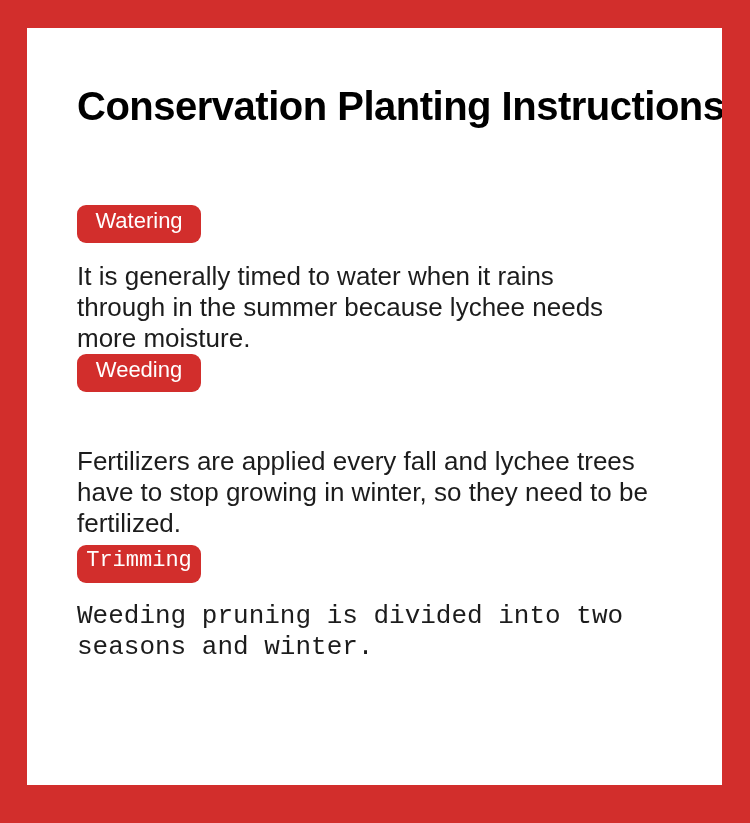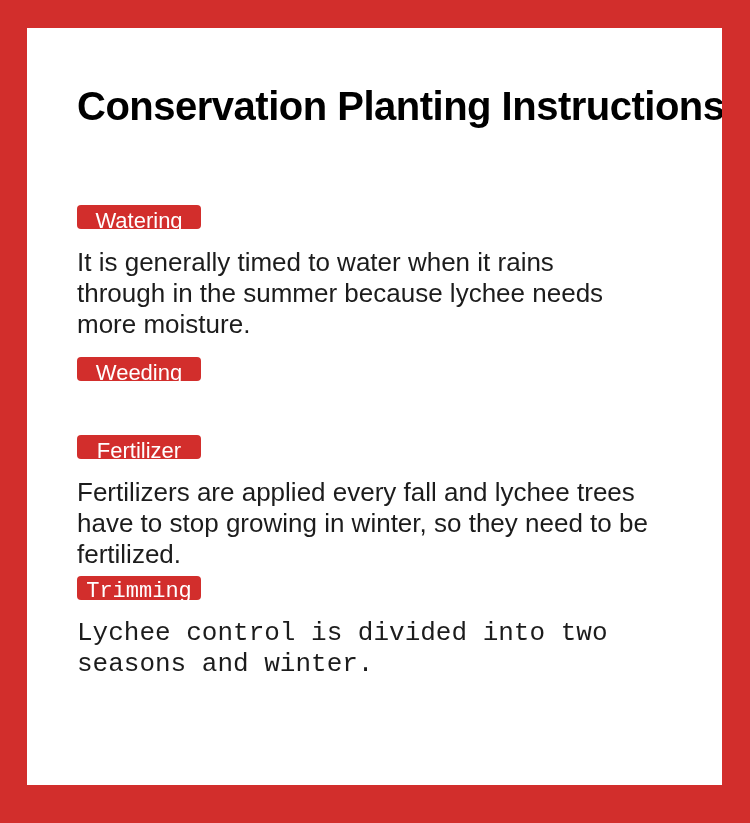--- a/index.html
+++ b/index.html
@@ -31,33 +31,33 @@
     font-size: 40px;
     line-height: 48px;
     font-weight: bold;
     letter-spacing: -0.5px;
     text-align: left;
     color: #000000;
     white-space: nowrap;
   }
   .section { display: block; }
   .section:nth-of-type(1) { margin-top: 75px; }
-  .section:nth-of-type(2) { margin-top: 17px; }
+  .section:nth-of-type(2) { }
   .section:nth-of-type(3) { margin-top: 36px; }
   .section:nth-of-type(4) { margin-top: 6px; font-family: Liberation Mono, monospace; }
   .badge {
     display: inline-block;
     width: 124px;
-    height: 24px;
+    height: 38px;
     line-height: 32px;
     text-align: center;
     background: var(--accent);
     color: var(--badge-text);
     font-size: 22px;
-    border-radius: 4px;
+    border-radius: 9px;
     margin-bottom: 18px;
   }
   .body-text {
     font-size: 26px;
     line-height: 31px;
     color: var(--text);
     white-space: pre-line;
     max-width: 620px;
   }
 </style>
@@ -74,25 +74,24 @@
       <p class="body-text">It is generally timed to water when it rains
 through in the summer because lychee needs
 more moisture.</p>
     </div>
 
     <div class="section">
       <div class="badge">Weeding</div>
     </div>
 
     <div class="section">
-      <div class="badge">Fertilizer</div>
       <p class="body-text">Fertilizers are applied every fall and lychee trees
 have to stop growing in winter, so they need to be
 fertilized.</p>
     </div>
 
     <div class="section">
       <div class="badge">Trimming</div>
-      <p class="body-text">Lychee control is divided into two seasons and winter.</p>
+      <p class="body-text">Weeding pruning is divided into two seasons and winter.</p>
     </div>
 
   </div>
 </div>
 
 </body></html>

